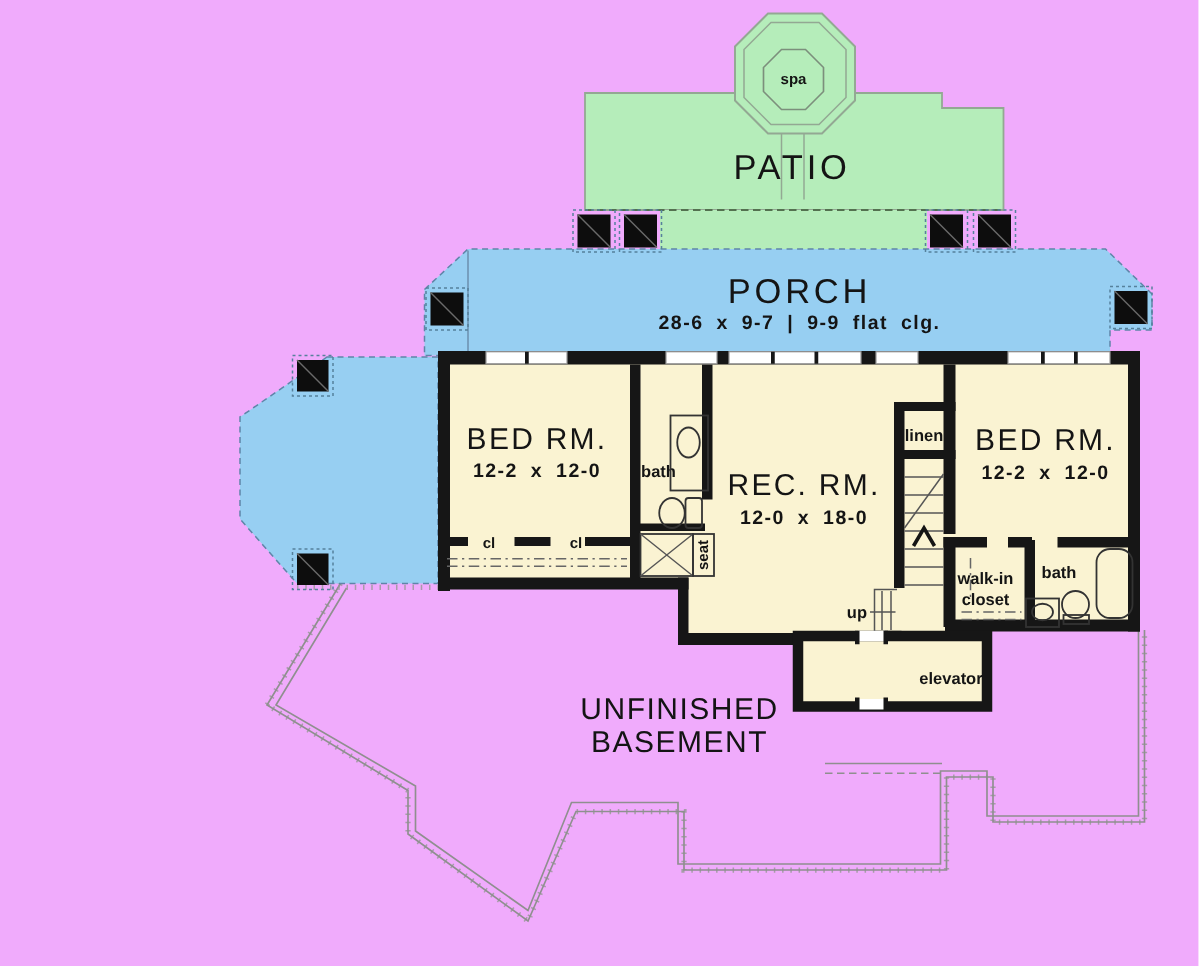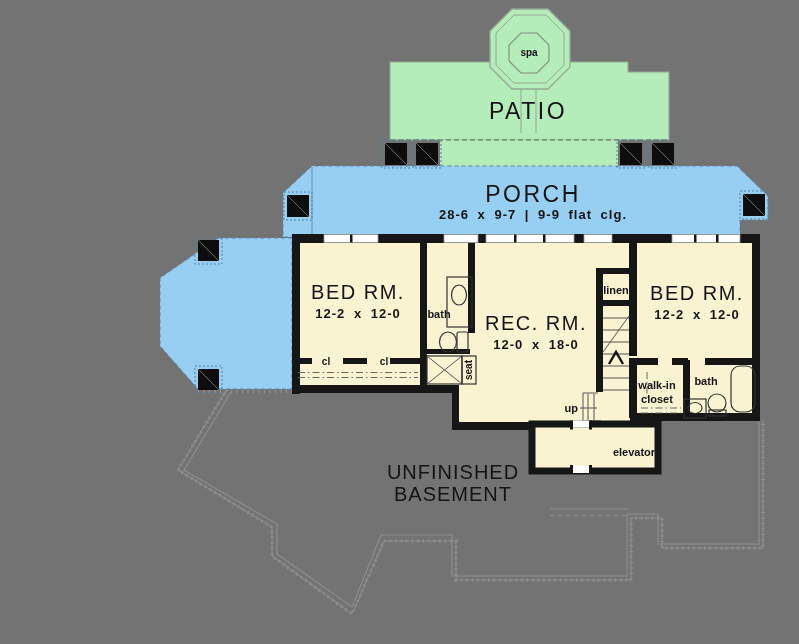--- a/index.html
+++ b/index.html
@@ -1,16 +1,16 @@
 <!DOCTYPE html>
 <html><head>
 <meta charset="utf-8">
 <style>
   html,body{margin:0;padding:0;background:#fff;}
-  .canvas{position:relative;width:799px;height:644px;background:#737373;overflow:hidden;}
+  .canvas{position:relative;width:799px;height:644px;background:#f0abfc;overflow:hidden;}
   svg{position:absolute;left:0;top:0;}
   text{font-family:"Liberation Sans",sans-serif;fill:#141414;}
   .t-big{font-size:23px;letter-spacing:2.5px;font-weight:400;}
   .t-room{font-size:20px;letter-spacing:1.5px;font-weight:400;}
   .t-dims{font-size:13px;font-weight:bold;letter-spacing:1px;word-spacing:4px;}
   .t-small{font-size:11px;font-weight:bold;}
   .t-tiny{font-size:10px;font-weight:bold;}
   .t-base{font-size:20px;letter-spacing:1px;font-weight:400;}
   .wall{fill:#161616;}
   .fixture{fill:none;stroke:#333;stroke-width:1.2;}

